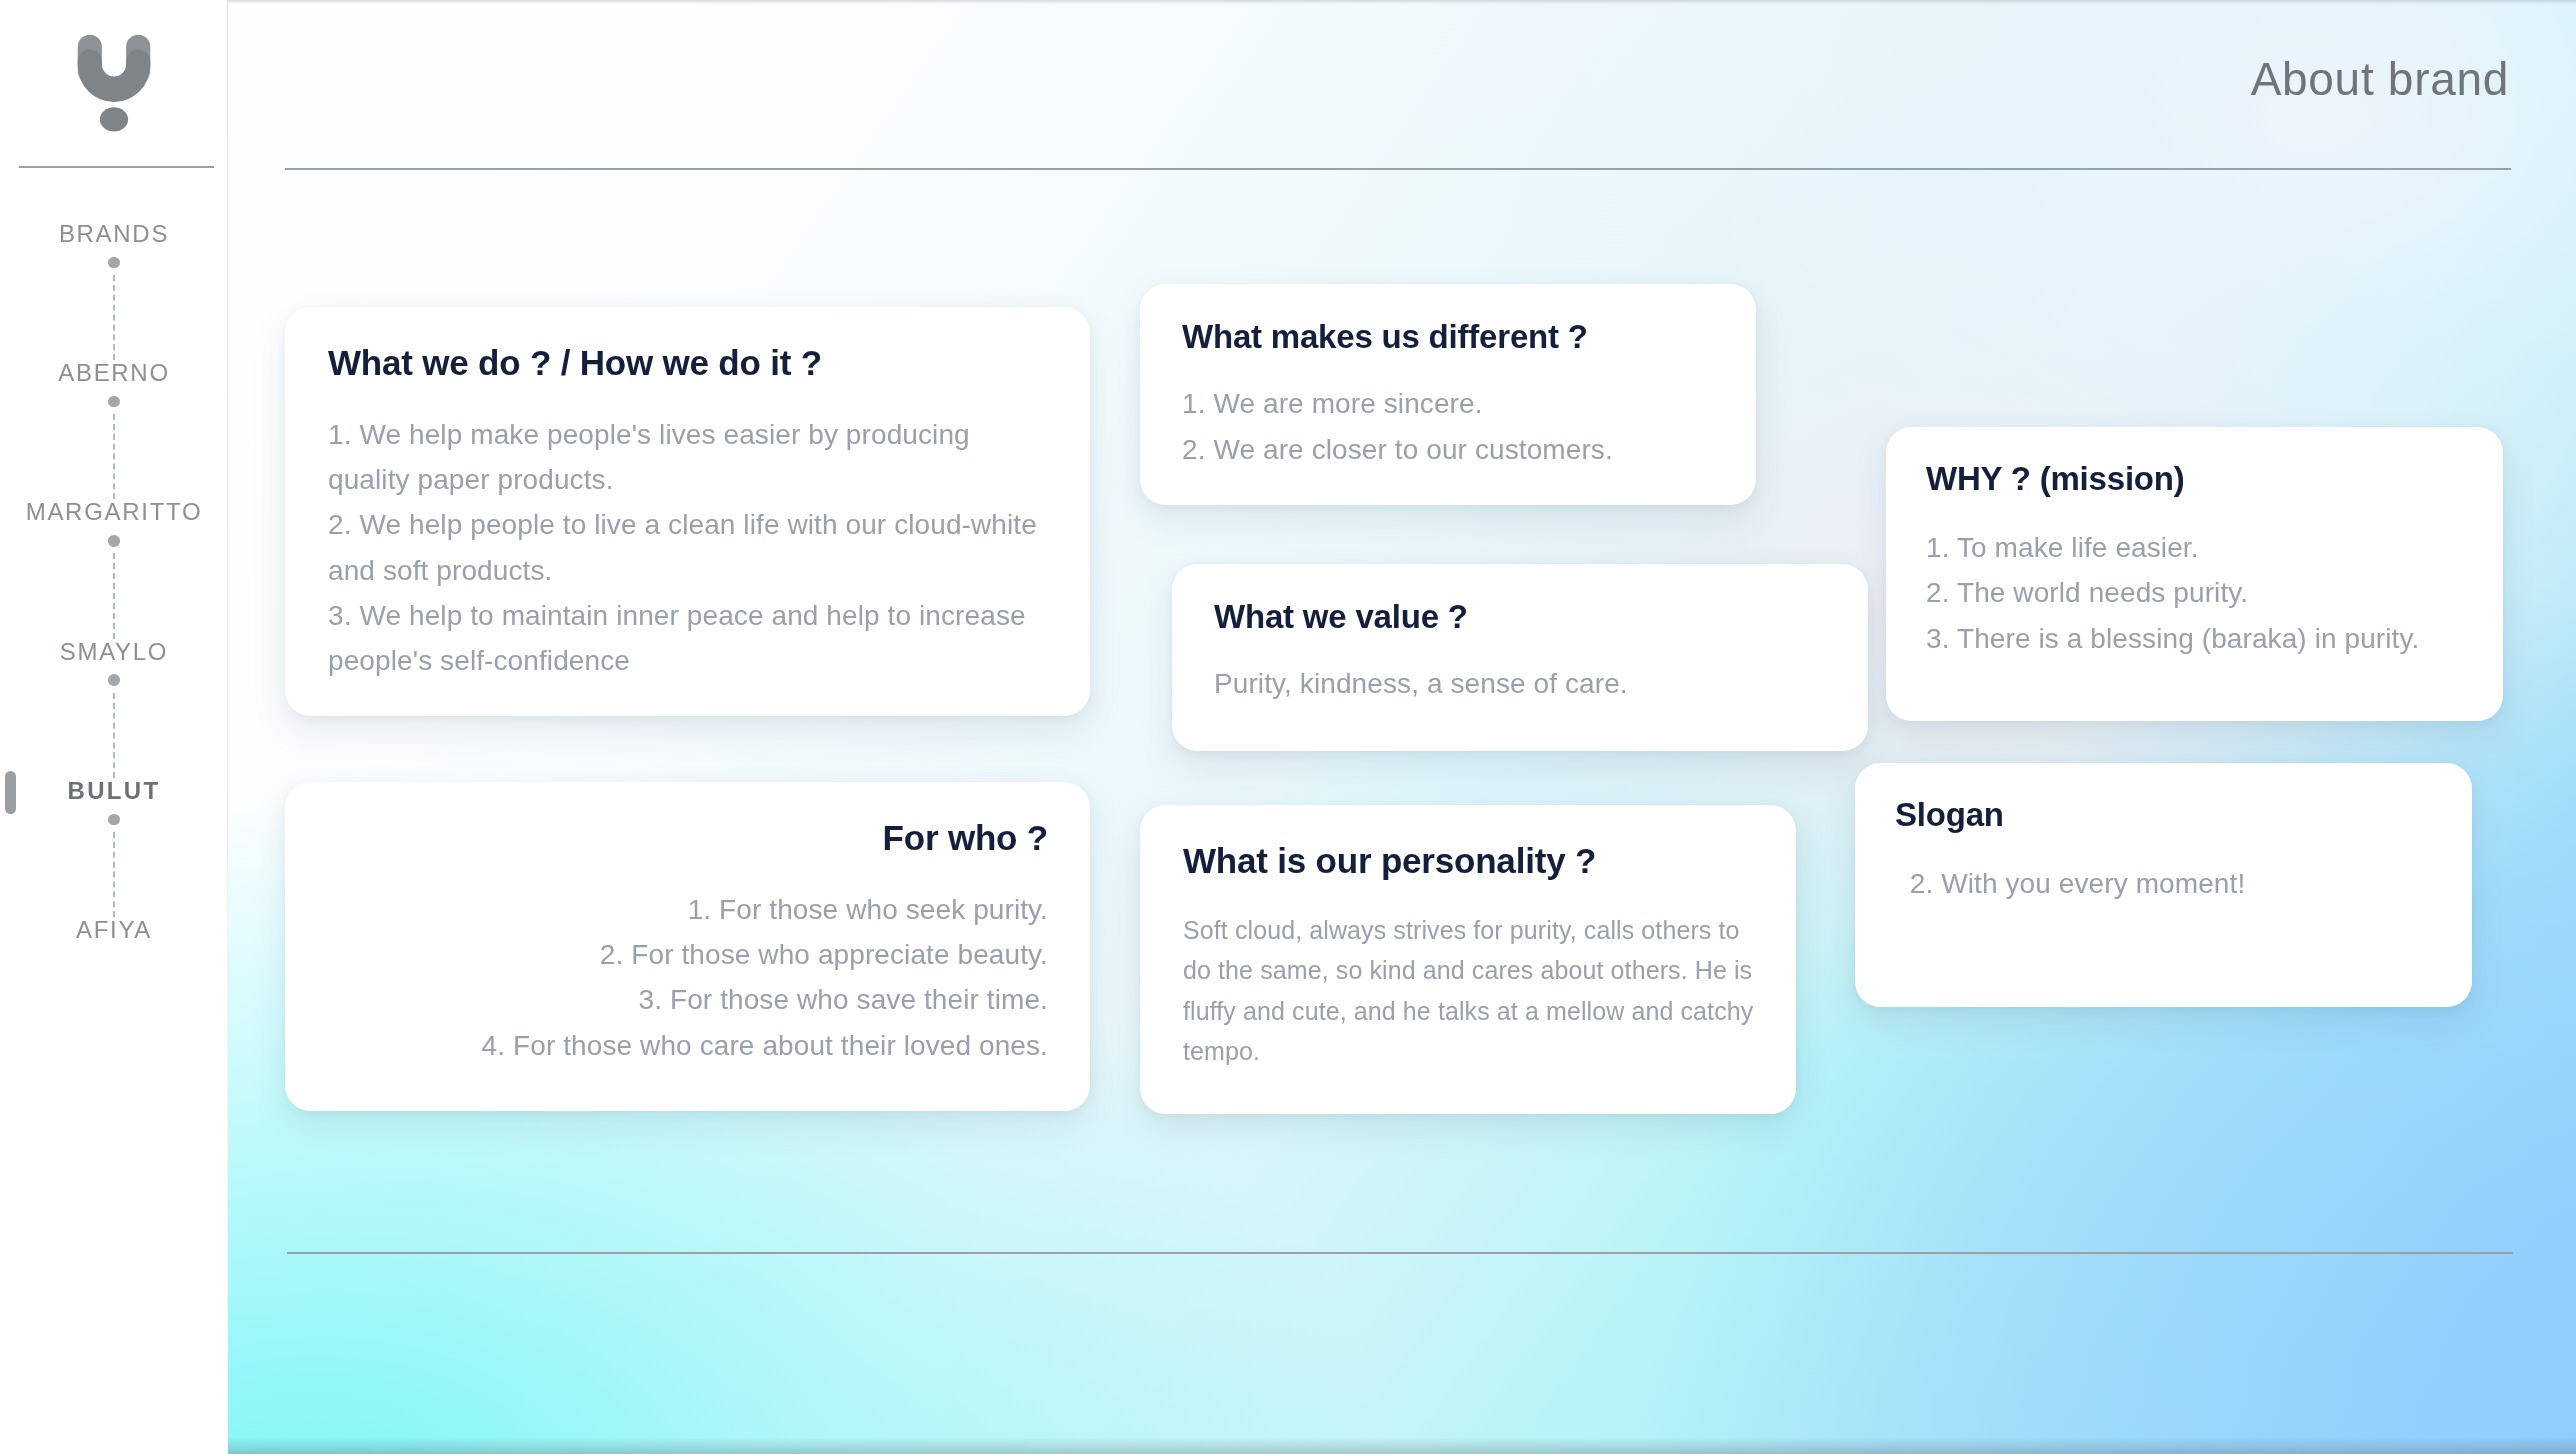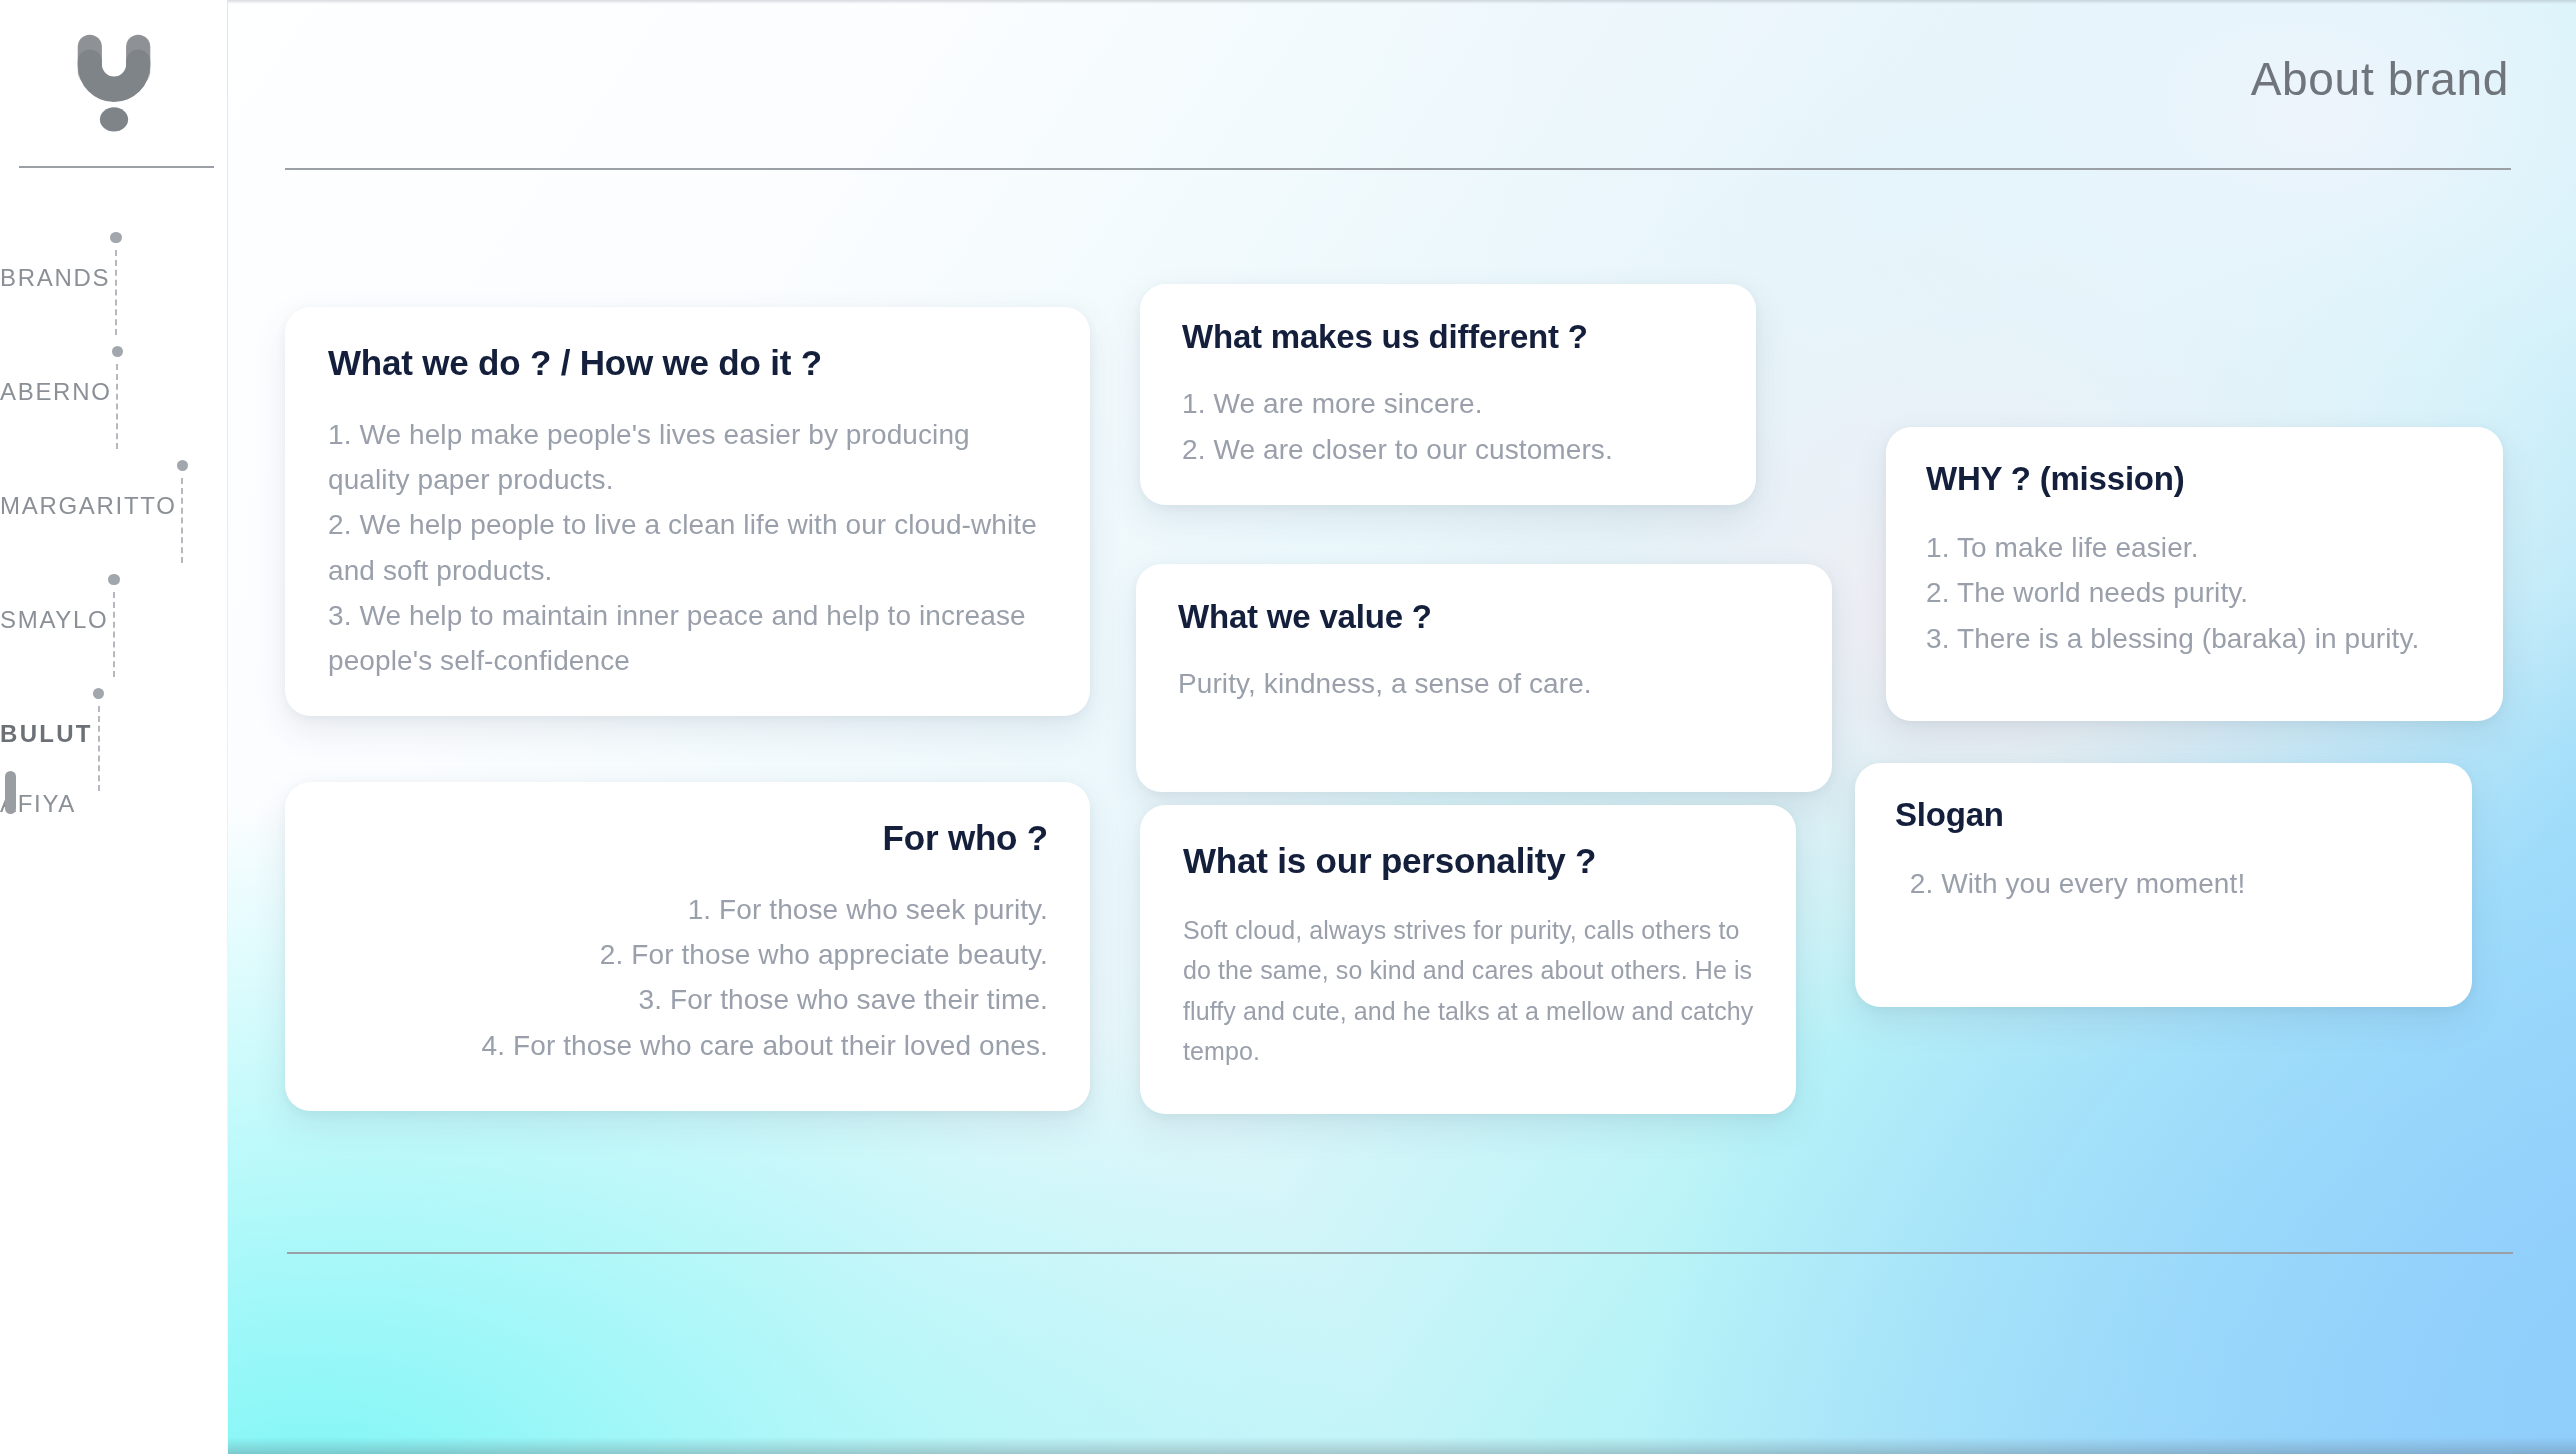--- a/index.html
+++ b/index.html
@@ -64,21 +64,21 @@
   .logo-rule{
     position:absolute; left:19px; top:166px; width:195px; height:2px;
     background:#9aa0a6;
   }
 
   .nav{
     position:absolute; left:0; top:221px; width:228px;
   }
   .nav-item{
     position:relative; width:100%;
-    display:flex; flex-direction:row; align-items:center;
+    display:flex; flex-direction:column; align-items:center;
   }
   .nav-label{
     font-size:24px; letter-spacing:1.7px; color:#8a9096;
     font-weight:400; white-space:nowrap; text-align:center;
     line-height:1.05;
   }
   .nav-item.active .nav-label{ color:#6b7177; font-weight:700; letter-spacing:2.3px; }
   .nav-connector{
     display:flex; flex-direction:column; align-items:center;
     height:114px; padding-top:10.7px;
@@ -132,21 +132,21 @@
     font-weight:400; letter-spacing:0.1px;
   }
   .card-body{
     font-size:25px; color:#9aa0ab; line-height:1.62;
     font-weight:400; letter-spacing:0.1px;
   }
 
   
   #card-what-we-do      { left:285px;  top:307px;  width:805px; height:409px; }
   #card-what-different  { left:1140px; top:284px;  width:616px; height:221px; }
-  #card-what-we-value   { left:1136px; top:564px;  width:696px; height:228px; }
+  #card-what-we-value   { left:1172px; top:564px;  width:696px; height:187px; }
   #card-why-mission     { left:1886px; top:427px;  width:617px;  height:294px; }
   #card-for-who         { left:285px;  top:782px; width:805px; height:329px;text-align:right; }
   #card-personality     { left:1140px; top:805px; width:656px; height:309px; }
   #card-slogan          { left:1855px; top:763px; width:617px;  height:244px; }
 
   #card-what-different .card-inner,
   #card-what-we-value  .card-inner { padding:35px 40px 34px 42px; }
   #card-why-mission .card-inner,
   #card-slogan      .card-inner { padding:34px 39px 34px 40px; }
   #card-what-different .card-title,

